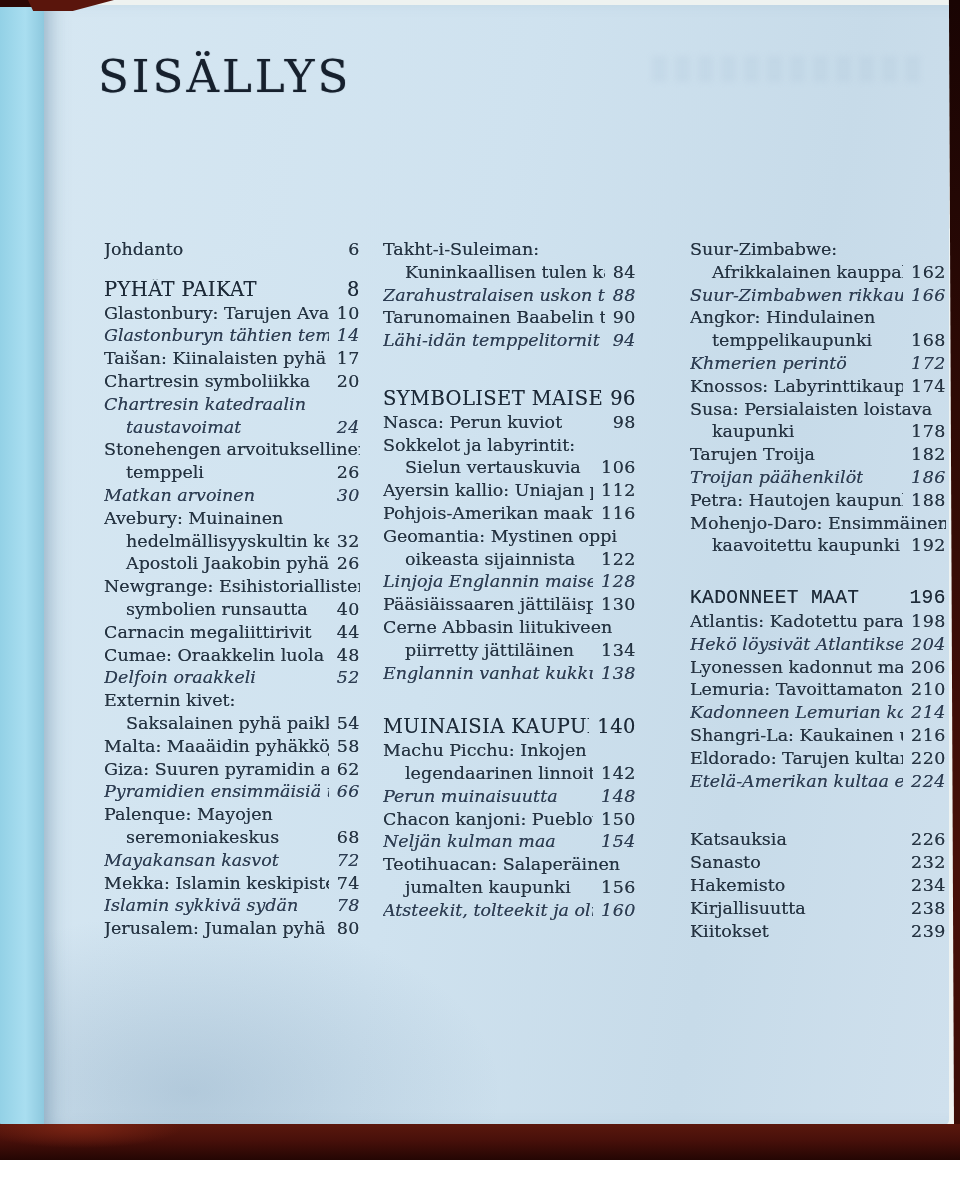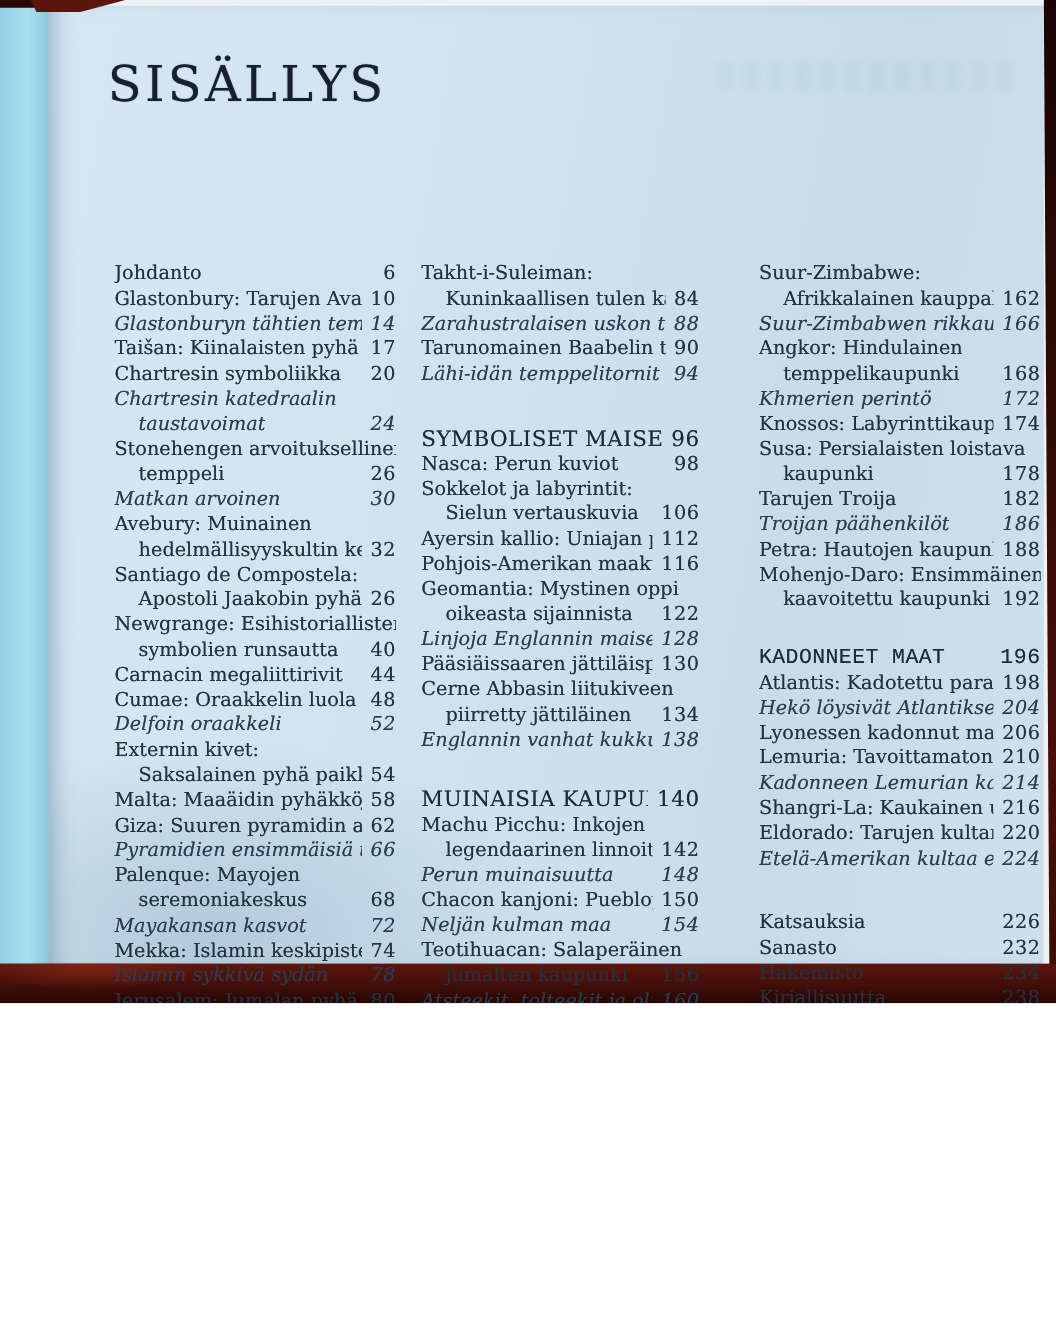--- a/index.html
+++ b/index.html
@@ -1,18 +1,18 @@
 <!DOCTYPE html>
 <html><head>
 <meta charset="utf-8">
 <style>
   html,body{margin:0;padding:0;}
   .photo{
     position:relative;
-    width:960px;height:912px;
+    width:960px;height:1160px;
     background:#2c0805;
     overflow:hidden;
     font-family:"DejaVu Serif","Liberation Serif",serif;
   }
   
   .cover-right{
     position:absolute;right:0;top:0;bottom:0;width:13px;
     background:linear-gradient(180deg,#190403 0%,#2e0a05 35%,#471008 75%,#3a0c06 100%);
     clip-path:polygon(15% 0,100% 0,100% 100%,55% 100%);
   }
@@ -91,20 +91,24 @@
   <div class="cover-bottom"></div>
   <div class="ghost-bleed"></div>
 
   <div class="page-title">SISÄLLYS</div>
 
   <div id="col1" class="toc-col">
       <div class="row">
         <span class="label">Johdanto</span>
         <span class="pageno">6</span>
       </div>
+      <div class="row header" style="margin-top: 18px;">
+        <span class="label">PYHÄT PAIKAT</span>
+        <span class="pageno">8</span>
+      </div>
       <div class="row">
         <span class="label">Glastonbury: Tarujen Avalon</span>
         <span class="pageno">10</span>
       </div>
       <div class="row italic">
         <span class="label">Glastonburyn tähtien temppeli</span>
         <span class="pageno">14</span>
       </div>
       <div class="row">
         <span class="label">Taišan: Kiinalaisten pyhä vuori</span>
@@ -131,23 +135,20 @@
       <div class="row italic">
         <span class="label">Matkan arvoinen</span>
         <span class="pageno">30</span>
       </div>
       <div class="row">
         <span class="label">Avebury: Muinainen</span>
       </div>
       <div class="row indent">
         <span class="label">hedelmällisyyskultin keskus</span>
         <span class="pageno">32</span>
-      </div>
-      <div class="row">
-        <span class="label">Santiago de Compostela:</span>
       </div>
       <div class="row indent">
         <span class="label">Apostoli Jaakobin pyhättö</span>
         <span class="pageno">26</span>
       </div>
       <div class="row">
         <span class="label">Newgrange: Esihistoriallisten</span>
       </div>
       <div class="row indent">
         <span class="label">symbolien runsautta</span>

